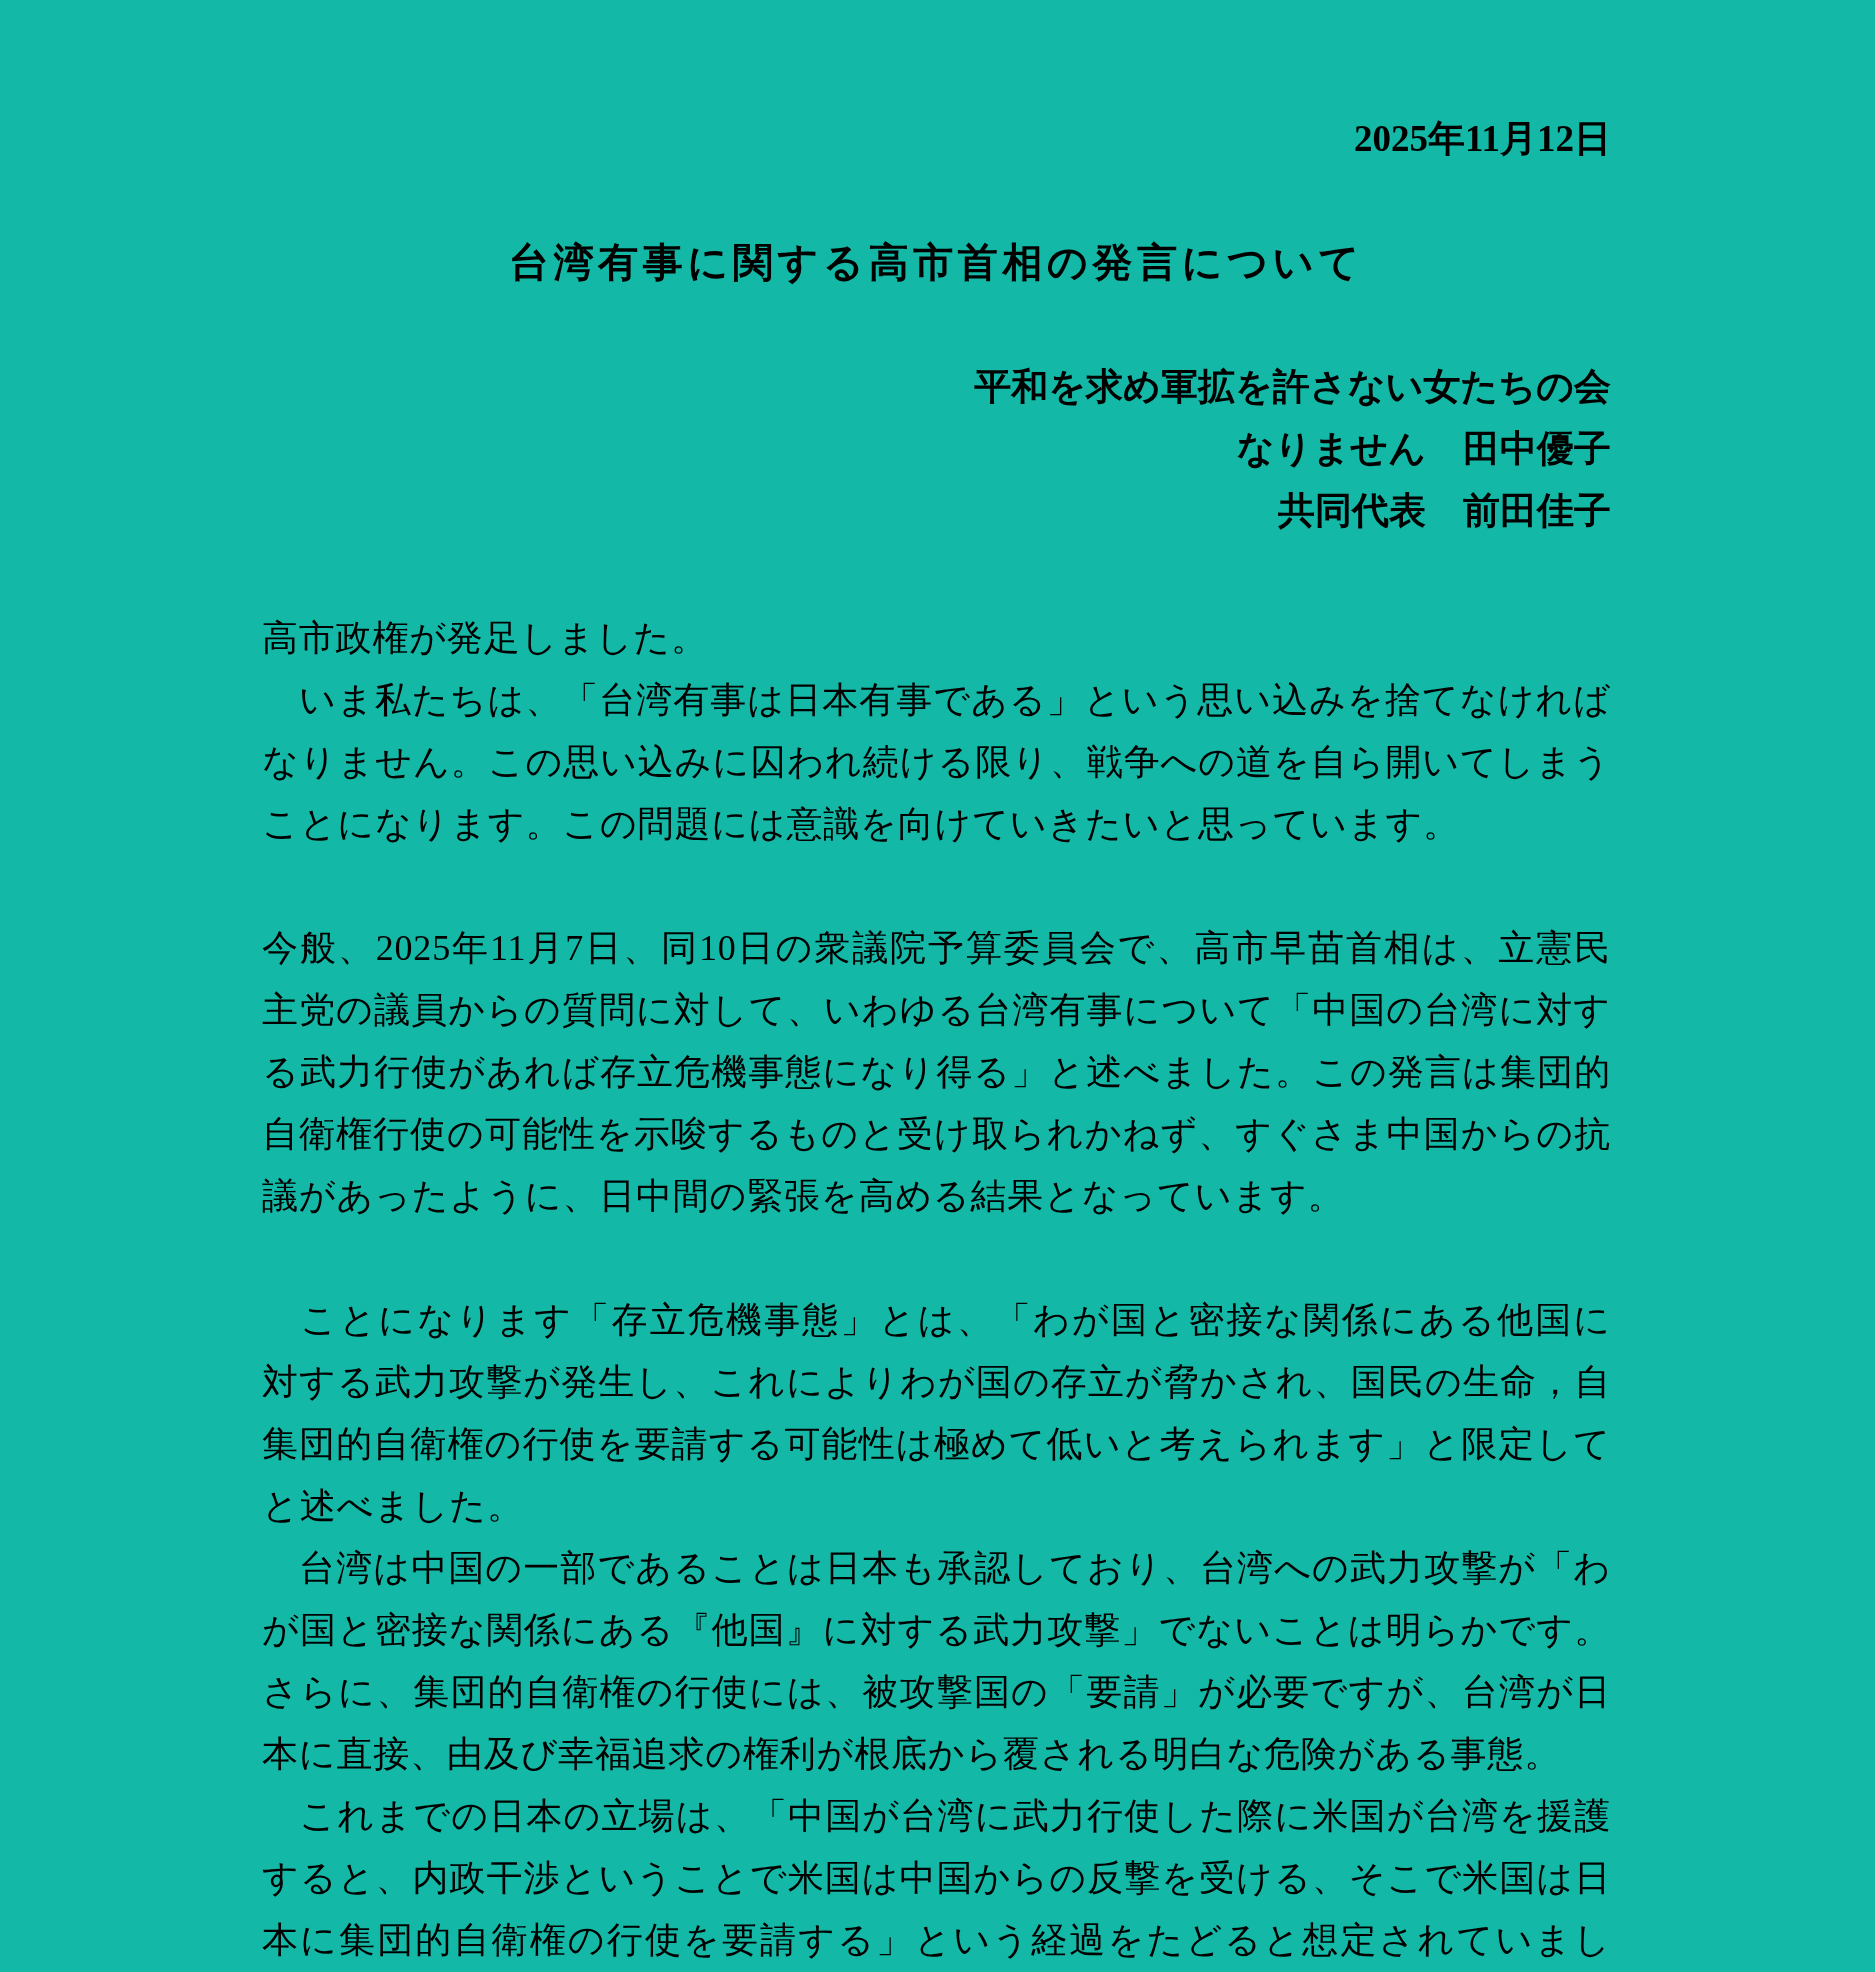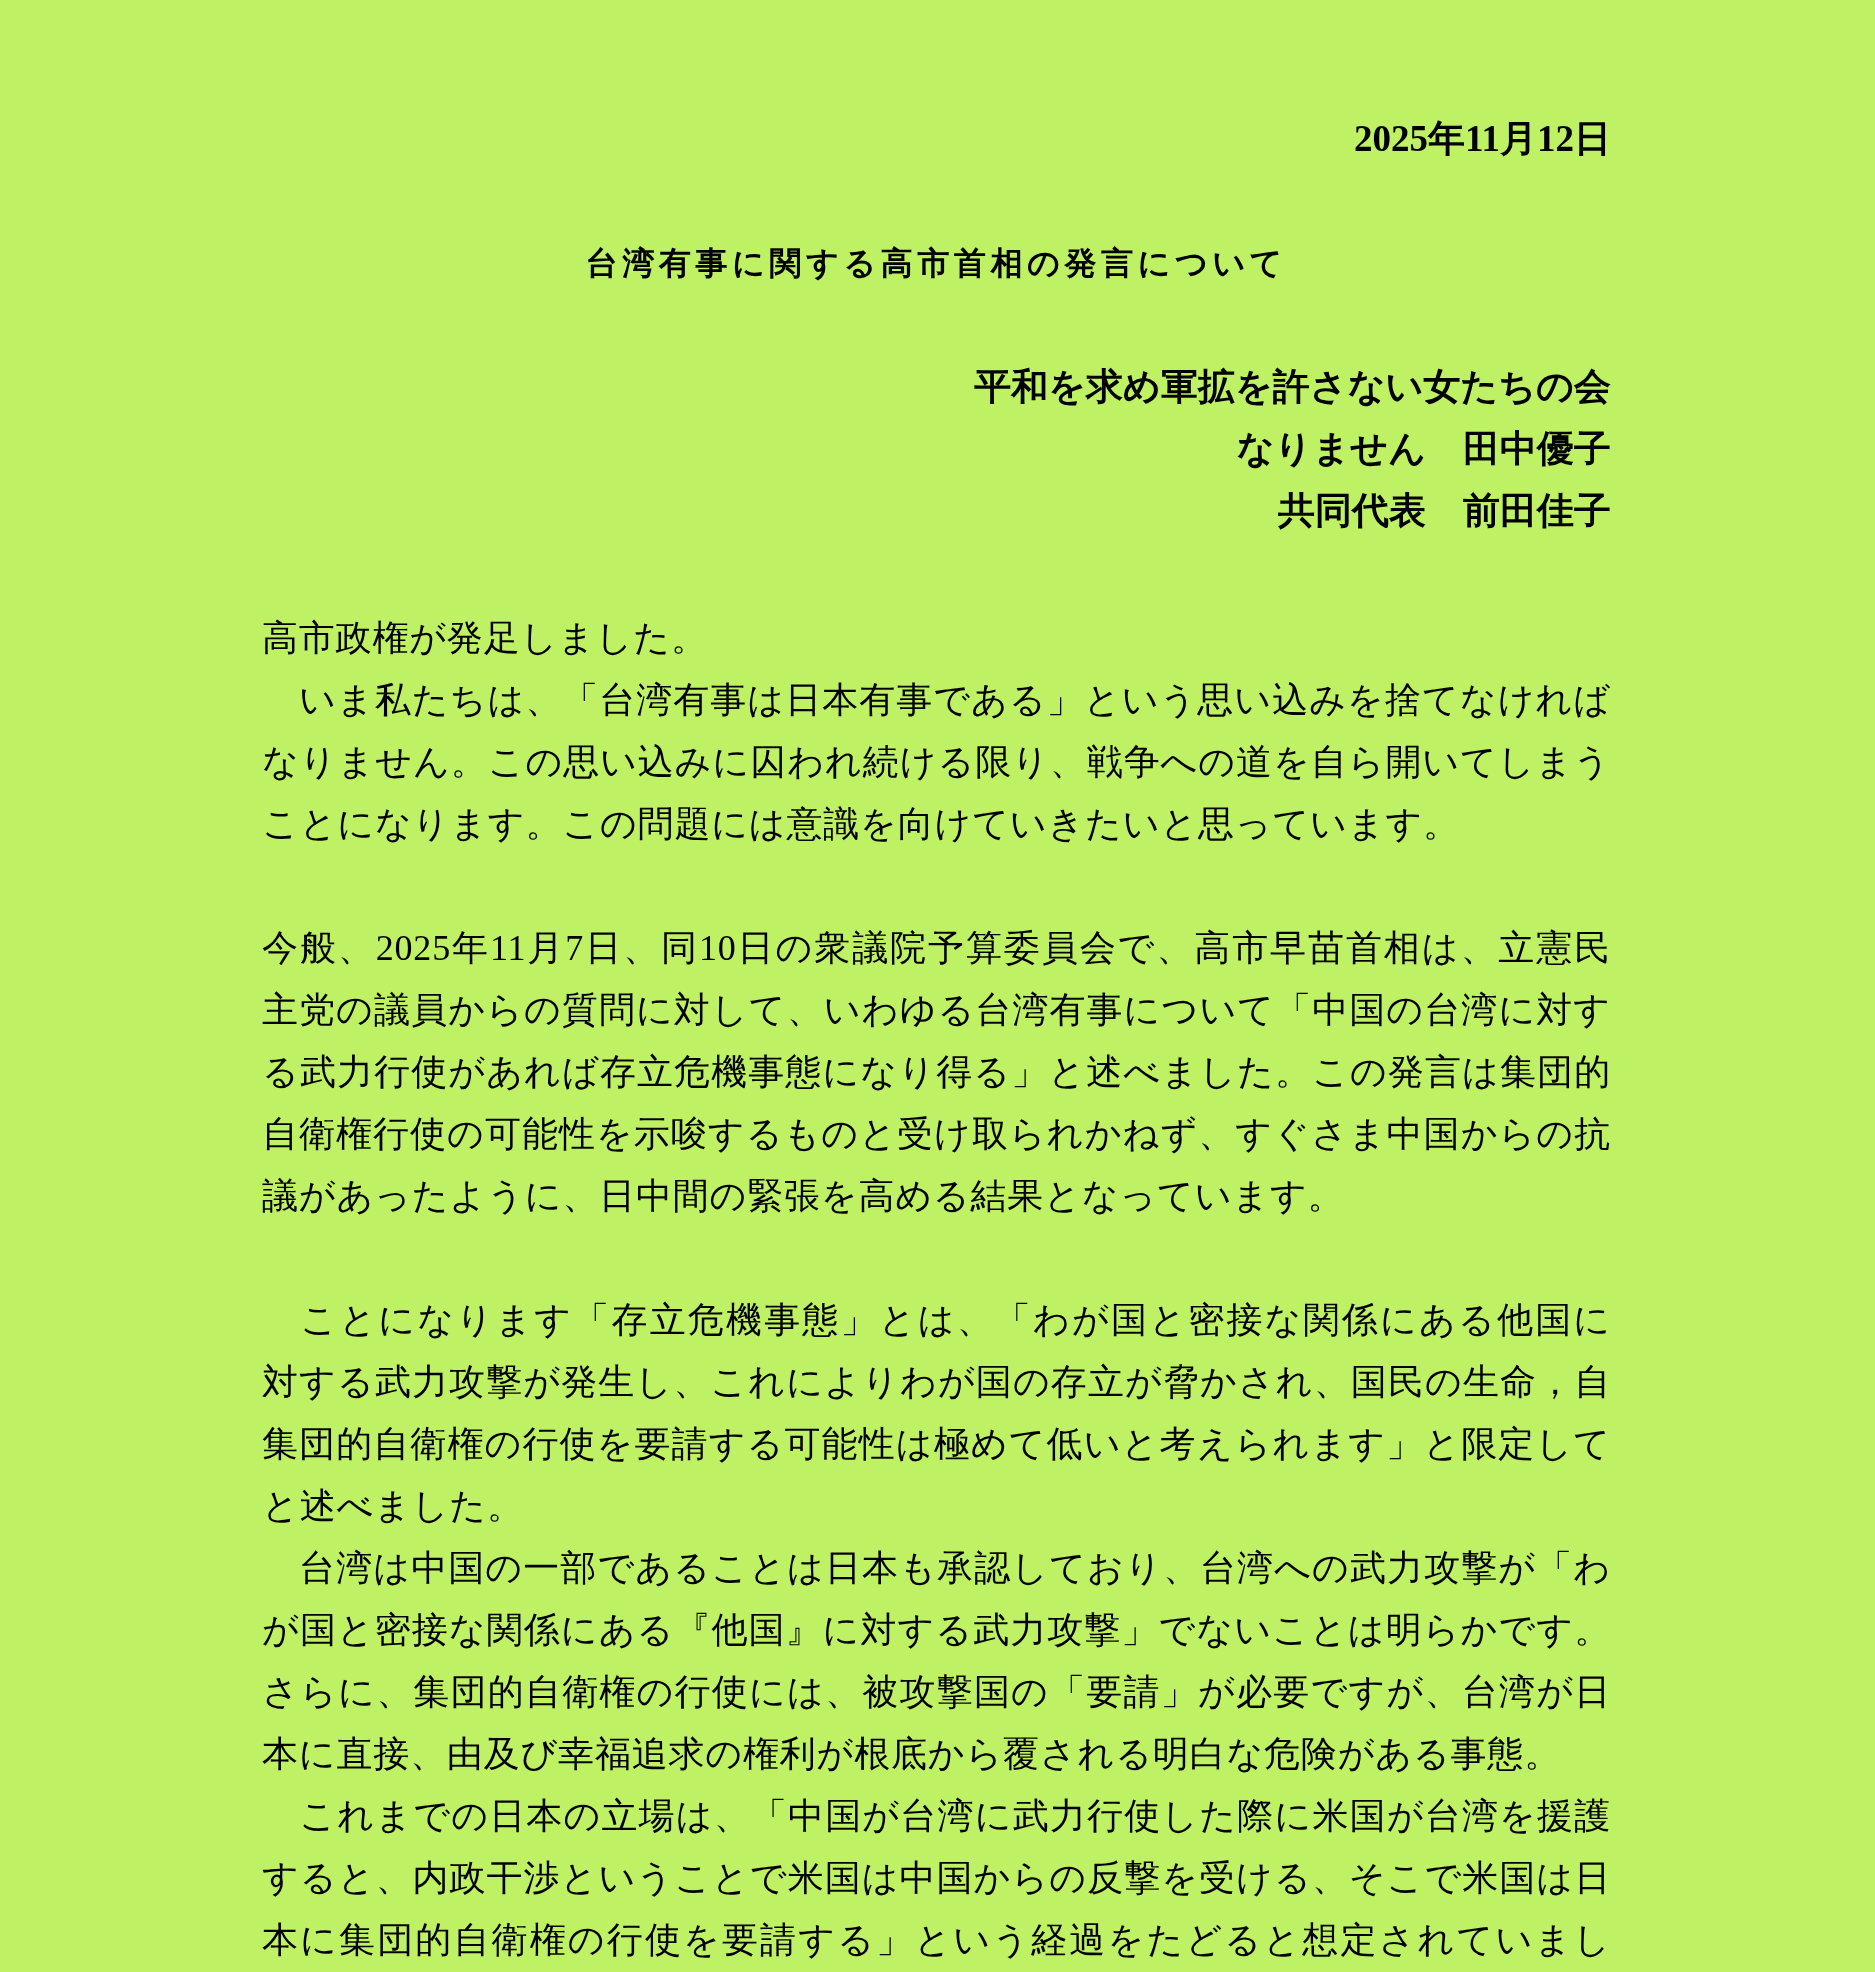--- a/index.html
+++ b/index.html
@@ -4,21 +4,21 @@
 <style>
   html, body {
     margin: 0;
     padding: 0;
     background: #ffffff;
   }
   .page {
     position: relative;
     width: 1876px;
     height: 1973px;
-    background: #bef264;
+    background: #14b8a6;
     color: #000000;
     overflow: hidden;
     font-family: "Liberation Serif", "DejaVu Serif", serif;
   }
   .content {
     padding: 108px 265px 0 262px; 
   }
   .date-line {
     height: 62px;
     line-height: 62px;
@@ -28,21 +28,21 @@
     white-space: nowrap;
   }
   .blank {
     height: 62px;
   }
   .title-line {
     height: 62px;
     line-height: 62px;
     margin: 0;
     text-align: center;
-    font-size: 32px;
+    font-size: 40px;
     font-weight: bold;
     letter-spacing: 4.6px;
     white-space: nowrap;
   }
   .sig-block {
     margin-top: 62px; 
   }
   .sig-line {
     height: 62px;
     line-height: 62px;

